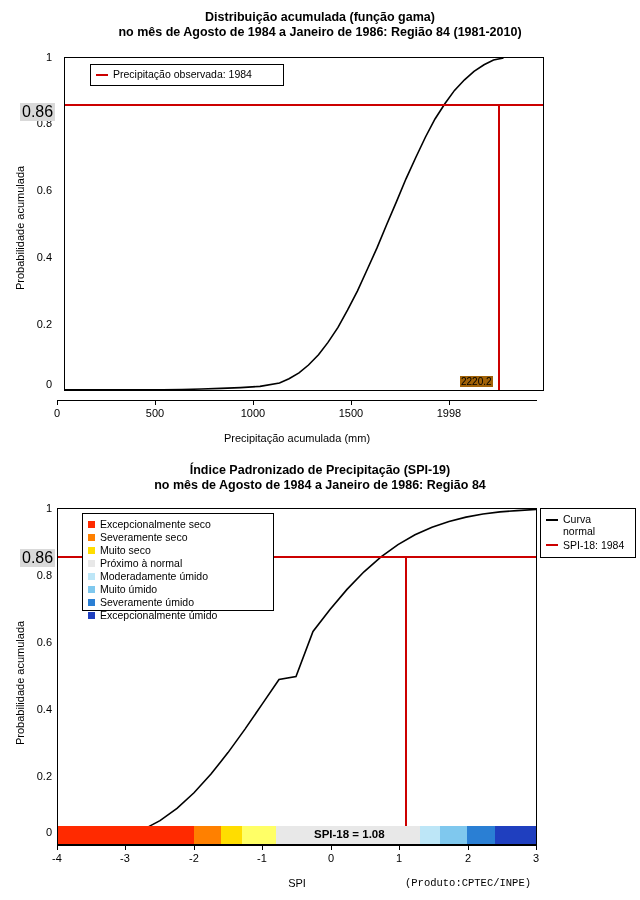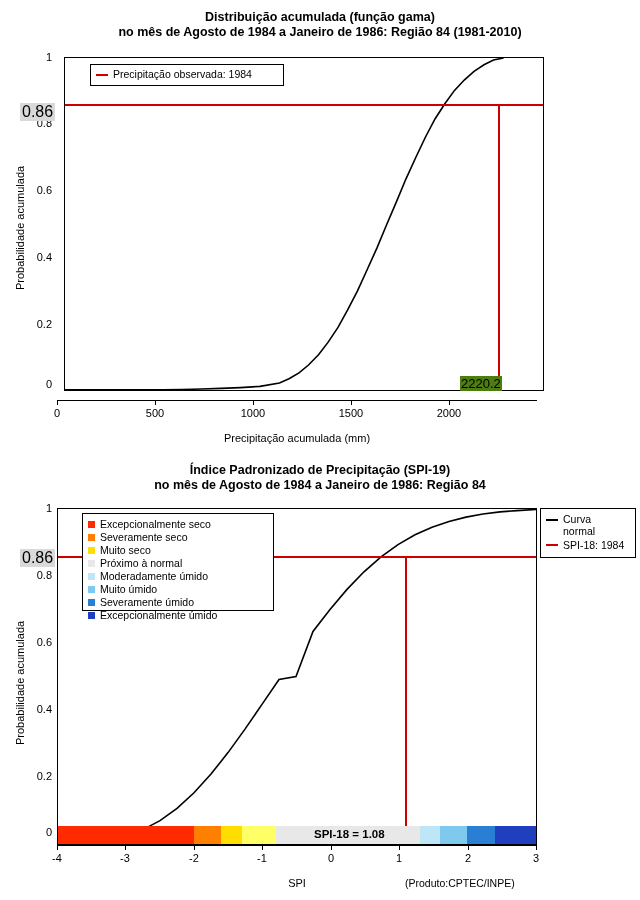--- a/index.html
+++ b/index.html
@@ -84,22 +84,22 @@
   .hline,.vline{position:absolute;background:#cc0000;}
   .ylabel-box{
     position:absolute;
     font-size:16px;
     background:#d9d9d9;
     padding:0 2px;
     white-space:nowrap;
   }
   .vlabel{
     position:absolute;
-    font-size:13px;
-    background:#4d7c0f;
+    font-size:10px;
+    background:#a16207;
     padding:0 1px;
     white-space:nowrap;
   }
   .spi-value{
     position:absolute;
     font-size:11.5px;
     font-weight:bold;
     white-space:nowrap;
   }
   .credit{
@@ -157,21 +157,21 @@
     <div class="tickmark" style="left:57px;top:400px;width:1px;height:5px;"></div>
     <div class="tickmark" style="left:155px;top:400px;width:1px;height:5px;"></div>
     <div class="tickmark" style="left:253px;top:400px;width:1px;height:5px;"></div>
     <div class="tickmark" style="left:351px;top:400px;width:1px;height:5px;"></div>
     <div class="tickmark" style="left:449px;top:400px;width:1px;height:5px;"></div>
 
     <div class="tick-x" style="left:37px;top:407px;width:40px;">0</div>
     <div class="tick-x" style="left:135px;top:407px;width:40px;">500</div>
     <div class="tick-x" style="left:233px;top:407px;width:40px;">1000</div>
     <div class="tick-x" style="left:331px;top:407px;width:40px;">1500</div>
-    <div class="tick-x" style="left:429px;top:407px;width:40px;">2000</div>
+    <div class="tick-x" style="left:429px;top:407px;width:40px;">1998</div>
 
     <div class="vlabel" style="left:460px;top:376px;">2220.2</div>
 
     <div class="xlab" style="left:57px;top:432px;width:480px;">Precipitação acumulada (mm)</div>
   </div>
 
   <div class="panel" style="left:0;top:455px;width:640px;height:445px;">
 
     <div class="title" style="left:0;top:8px;width:640px;position:absolute;">
       <div>Índice Padronizado de Precipitação (SPI-19)</div>
@@ -275,16 +275,16 @@
     <div class="tick-x" style="left:105px;top:397px;width:40px;">-3</div>
     <div class="tick-x" style="left:174px;top:397px;width:40px;">-2</div>
     <div class="tick-x" style="left:242px;top:397px;width:40px;">-1</div>
     <div class="tick-x" style="left:311px;top:397px;width:40px;">0</div>
     <div class="tick-x" style="left:379px;top:397px;width:40px;">1</div>
     <div class="tick-x" style="left:448px;top:397px;width:40px;">2</div>
     <div class="tick-x" style="left:516px;top:397px;width:40px;">3</div>
 
     <div class="xlab" style="left:57px;top:422px;width:480px;">SPI</div>
 
-    <div class="credit" style="left:405px;top:422px;">(Produto:CPTEC/INPE)</div>
+    <div class="credit" style="left:405px;top:422px;font-family:Liberation Mono, monospace;">(Produto:CPTEC/INPE)</div>
   </div>
 
 </div>
 
 </body></html>

